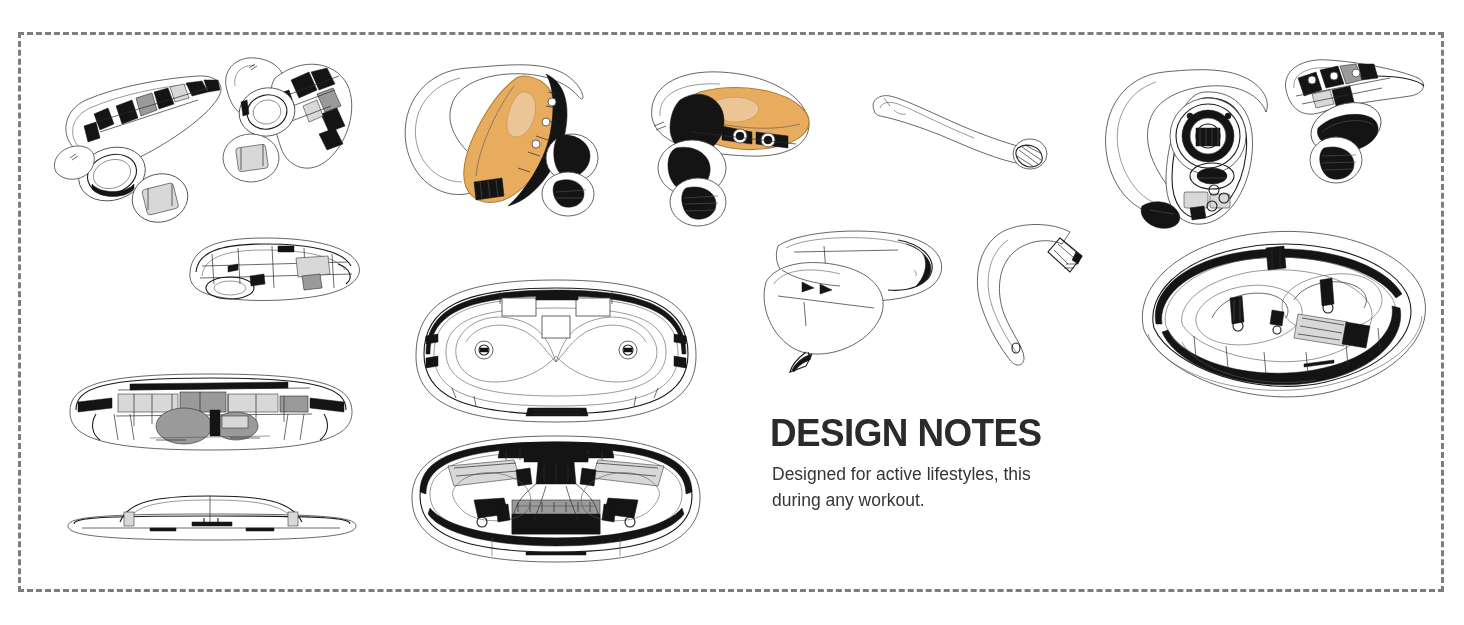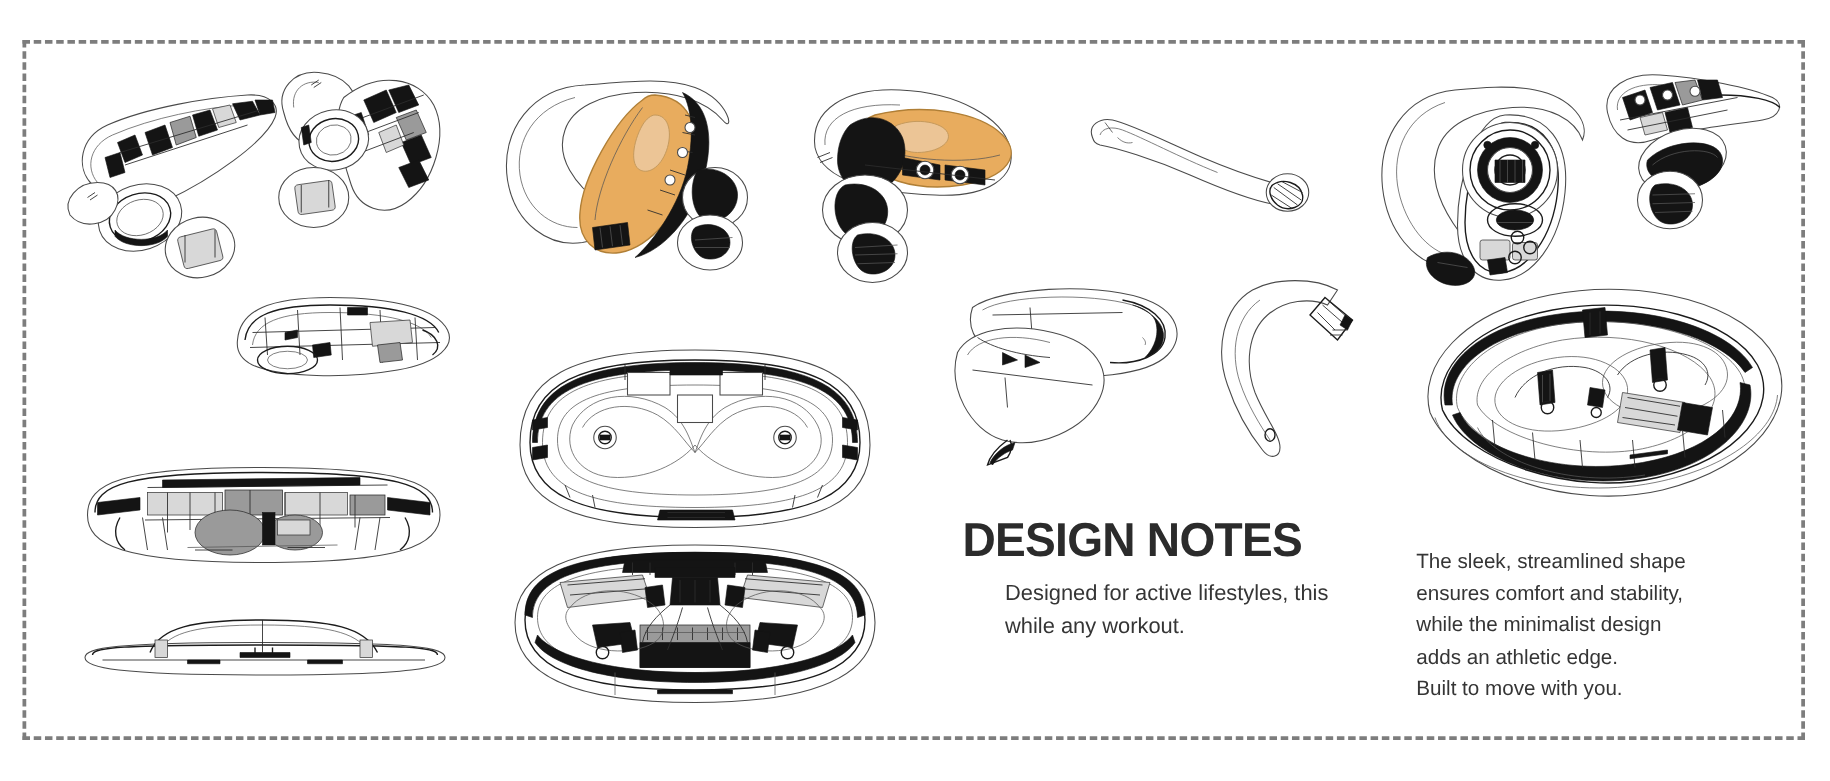--- a/index.html
+++ b/index.html
@@ -66,21 +66,21 @@
   #notes-body {
     position: absolute;
     left: 772px;
     top: 462px;
     width: 330px;
     font-size: 17.5px;
     line-height: 25.5px;
     color: #353535;
     font-family: "Liberation Sans", sans-serif;
   }
-  #notes-body div { white-space: nowrap; margin-left: 32px; }
+  #notes-body div { white-space: nowrap; }
   #side-body {
     position: absolute;
     left: 1133px;
     top: 437px;
     width: 300px;
     font-size: 16.5px;
     line-height: 25.5px;
     color: #353535;
     font-family: "Liberation Sans", sans-serif;
   }
@@ -513,24 +513,17 @@
 
         <path class="olf" d="M14 108 C26 146 110 176 190 160 C250 148 286 118 288 90"></path>
       </g>
     </svg>
   </div>
 
   <div id="notes-heading">DESIGN NOTES</div>
 
   <div id="notes-body">
     <div>Designed for active lifestyles, this</div>
-    <div>while any workout.</div>
-  </div>
-
-  <div id="side-body">
-    <div>The sleek, streamlined shape</div>
-    <div>ensures comfort and stability,</div>
-    <div>while the minimalist design</div>
-    <div>adds an athletic edge.</div>
-    <div>Built to move with you.</div>
-  </div>
+    <div>during any workout.</div>
+  </div>
+
 
 </div>
 
 </body></html>

